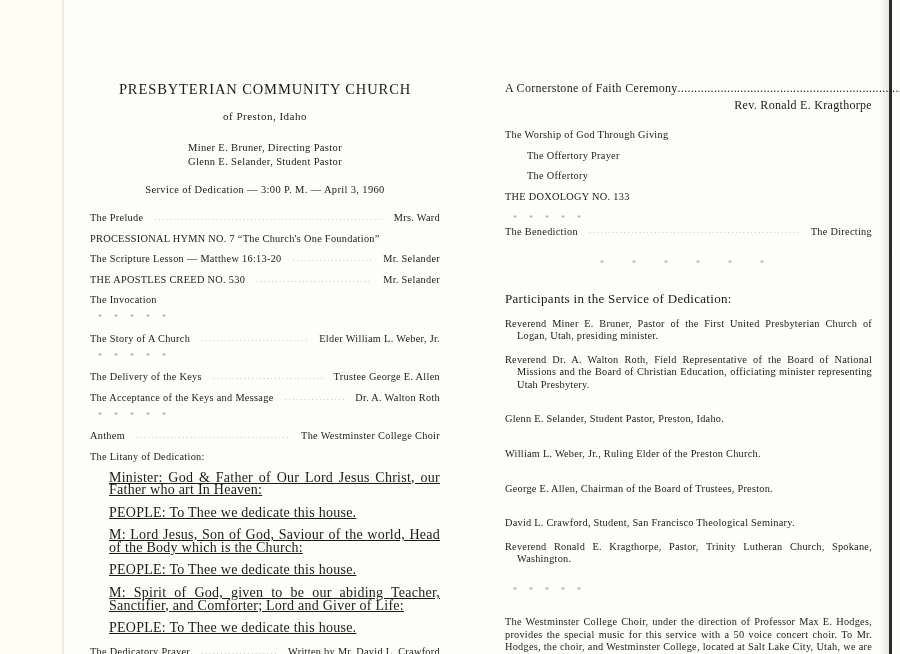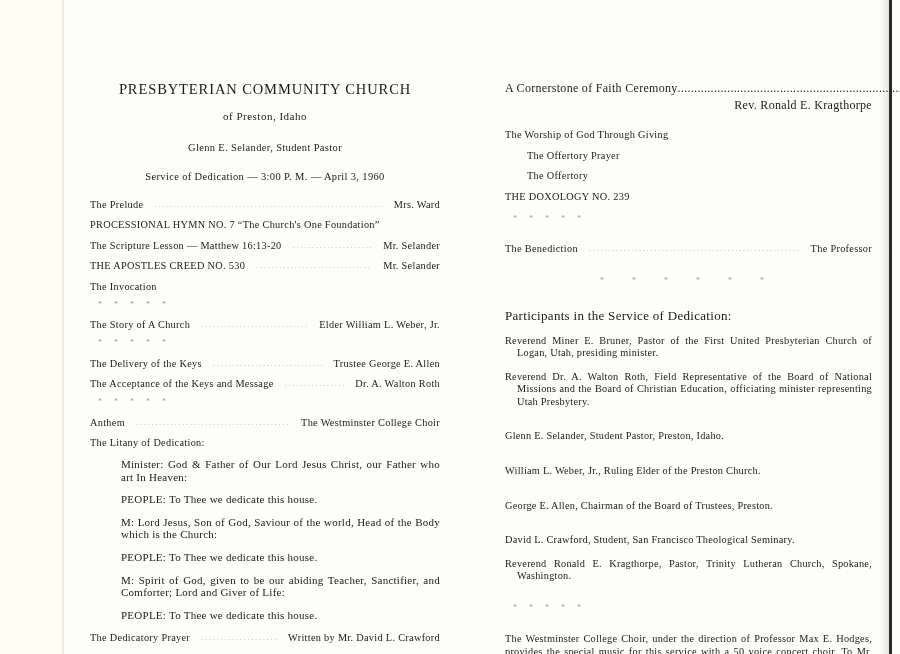--- a/index.html
+++ b/index.html
@@ -129,26 +129,27 @@
     color: #9d9a92;
     font-size: 8px;
     letter-spacing: 5px;
     margin-top: 20px;
     margin-left: 8px;
     line-height: 10px;
   }
 
   
   .litany-block {
-    margin-left: 31px;
+    margin-left: 19px;
     margin-top: 10px;
-    font-size: 11px;
+    font-size: 14px;
     letter-spacing: 0.25px;
     line-height: 12.6px;
     text-align: justify;
+    text-decoration: underline;
   }
   .litany-block.resp { text-align: left; }
 
   
   .two-line-entry {
     font-size: 12px;
     letter-spacing: 0.3px;
     margin-top: 0;
   }
   .two-line-entry .row1 {
@@ -194,20 +195,21 @@
 <div id="page-edge"></div>
 
 <div id="sheet">
 
   <div class="col" id="left-col">
 
     <div class="masthead">
       <div class="church-name">PRESBYTERIAN COMMUNITY CHURCH</div>
       <div class="city">of Preston, Idaho</div>
       <div class="staff">
+        <div>Miner E. Bruner, Directing Pastor</div>
         <div>Glenn E. Selander, Student Pastor</div>
       </div>
       <div class="service-line">Service of Dedication — 3:00 P. M. — April 3, 1960</div>
     </div>
 
     <div class="entry" style="margin-top:17px;">
       <span class="lbl">The Prelude</span>
       <span class="leader">......................................................................................................</span>
       <span class="val">Mrs. Ward</span>
     </div>
@@ -282,28 +284,28 @@
         <span class="lbl">A Cornerstone of Faith Ceremony</span>
         <span class="leader">......................................................................................................</span>
 
       </div>
       <div class="row2">Rev. Ronald E. Kragthorpe</div>
     </div>
 
     <div class="plain" style="margin-top:16px;">The Worship of God Through Giving</div>
     <div class="plain indent1">The Offertory Prayer</div>
     <div class="plain indent1">The Offertory</div>
-    <div class="plain">THE DOXOLOGY NO. 239</div>
+    <div class="plain">THE DOXOLOGY NO. 133</div>
 
     <div class="stars" style="margin-top:12px;">* * * * *</div>
 
-    <div class="entry" style="margin-top:19px;">
+    <div class="entry" style="margin-top:2px;align-items:center;">
       <span class="lbl">The Benediction</span>
       <span class="leader">......................................................................................................</span>
-      <span class="val">The Professor</span>
+      <span class="val">The Directing</span>
     </div>
 
     <div class="stars-center">* * * * * *</div>
 
     <div class="section-head">Participants in the Service of Dedication:</div>
 
     <div class="participant">Reverend Miner E. Bruner, Pastor of the First United Presbyterian Church of Logan, Utah, presiding minister.</div>
     <div class="participant">Reverend Dr. A. Walton Roth, Field Representative of the Board of National Missions and the Board of Christian Education, officiating minister representing Utah Presbytery.</div>
     <div class="participant short">Glenn E. Selander, Student Pastor, Preston, Idaho.</div>
     <div class="participant short">William L. Weber, Jr., Ruling Elder of the Preston Church.</div>

